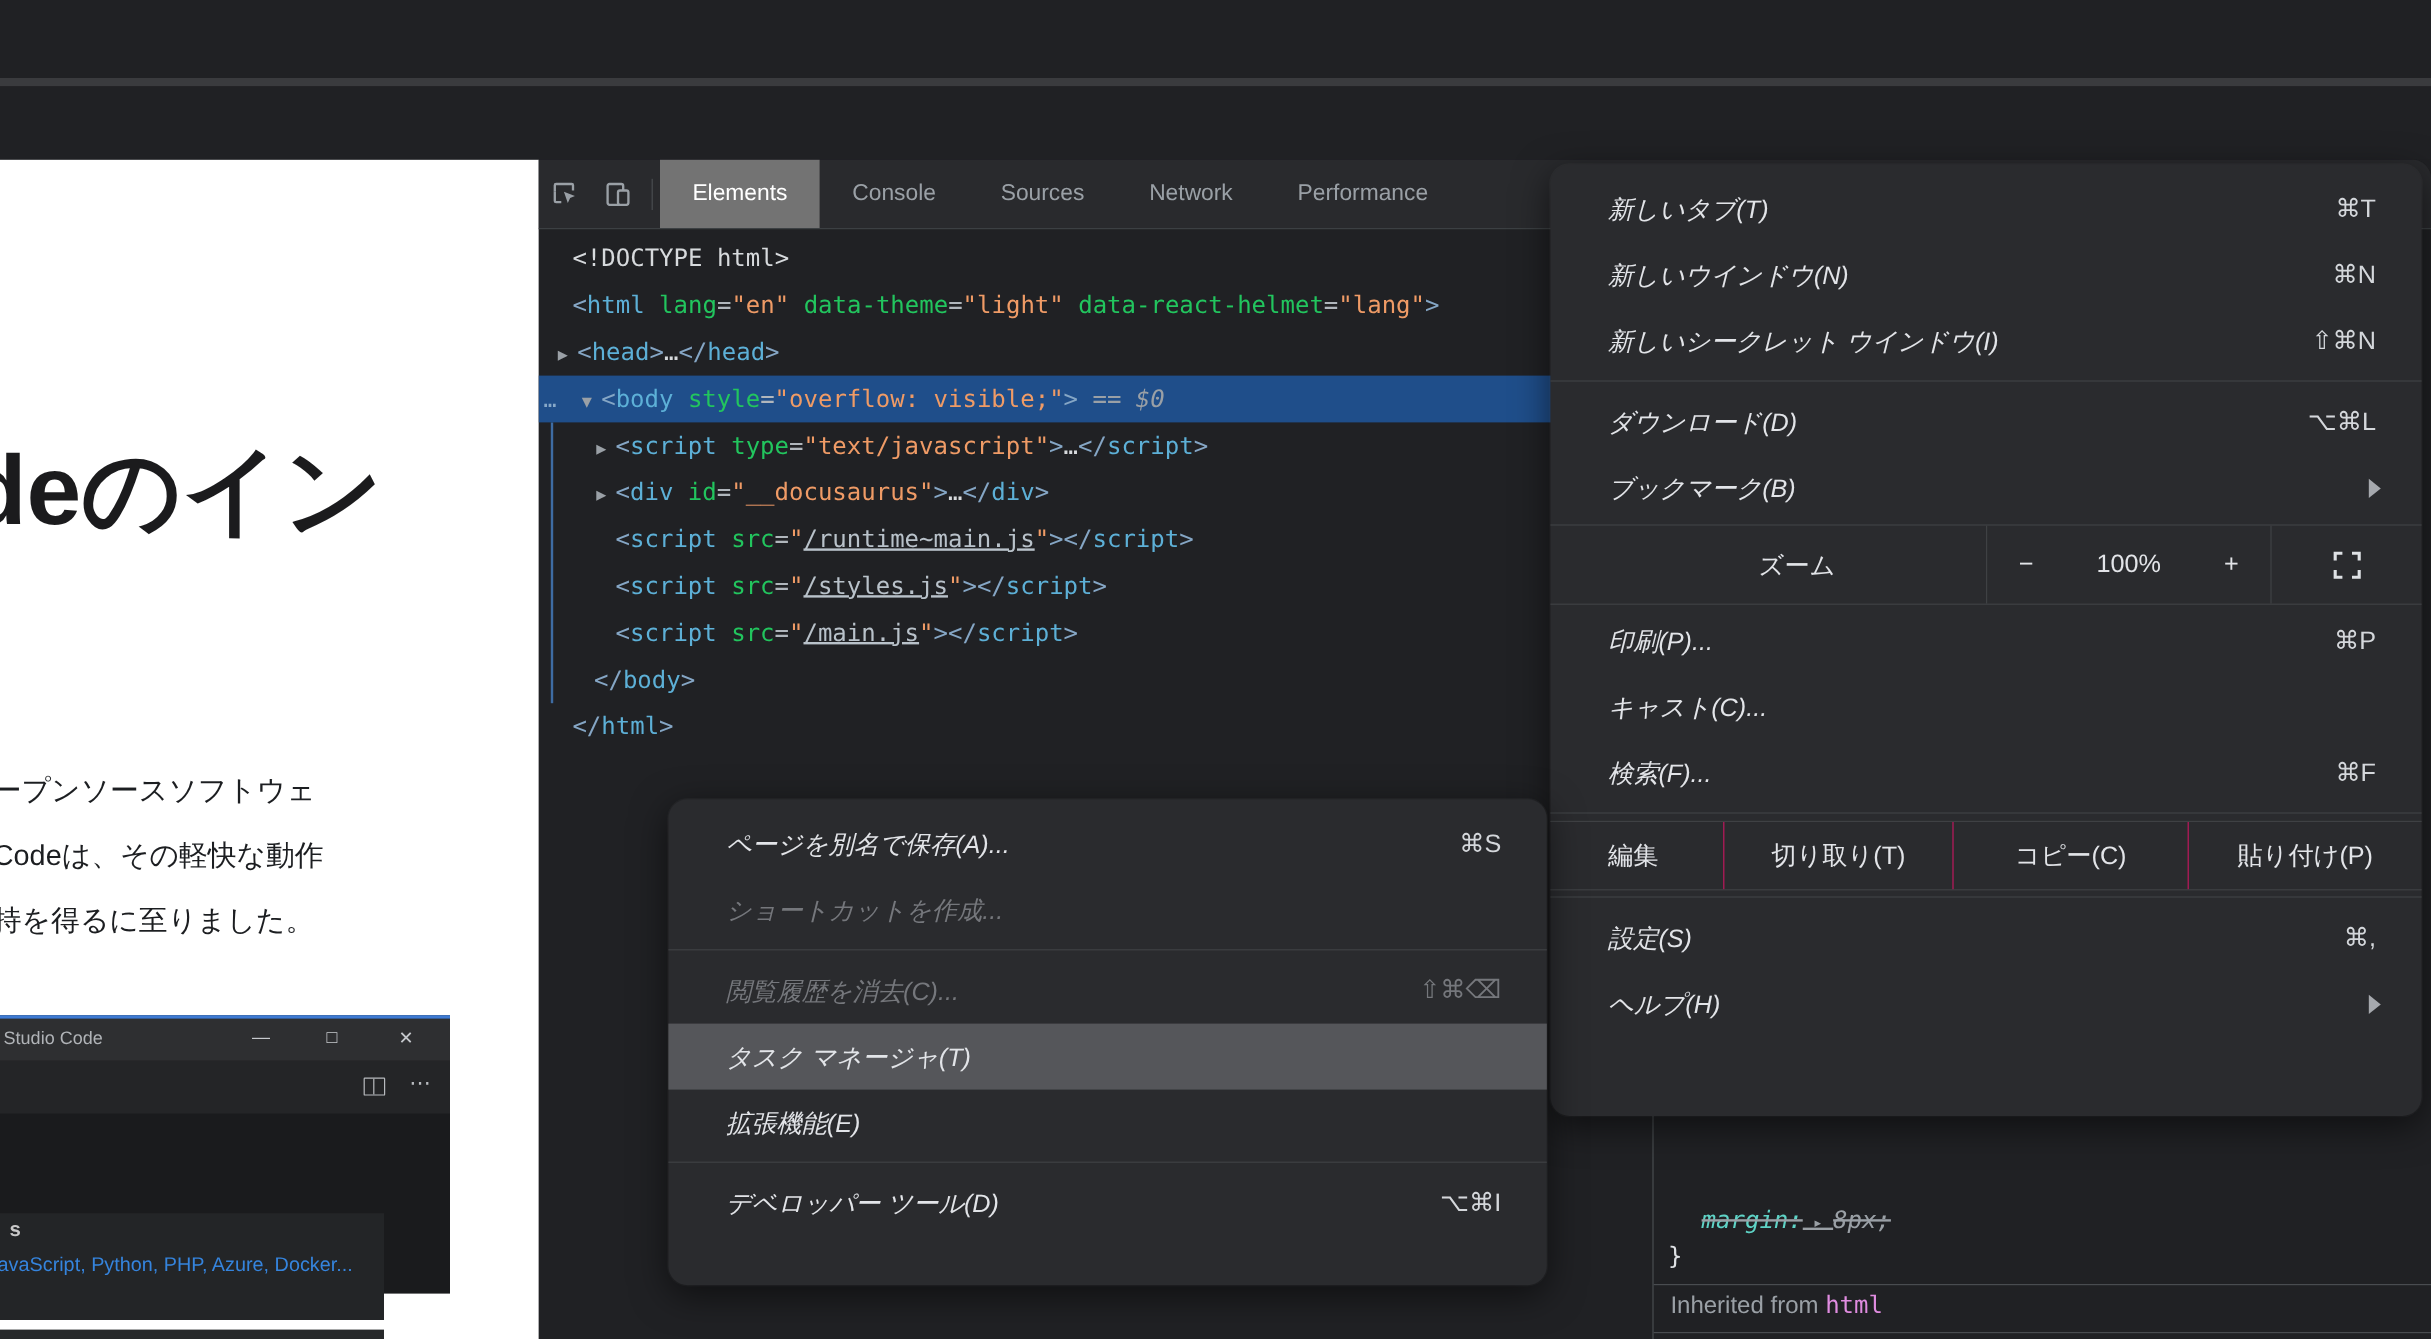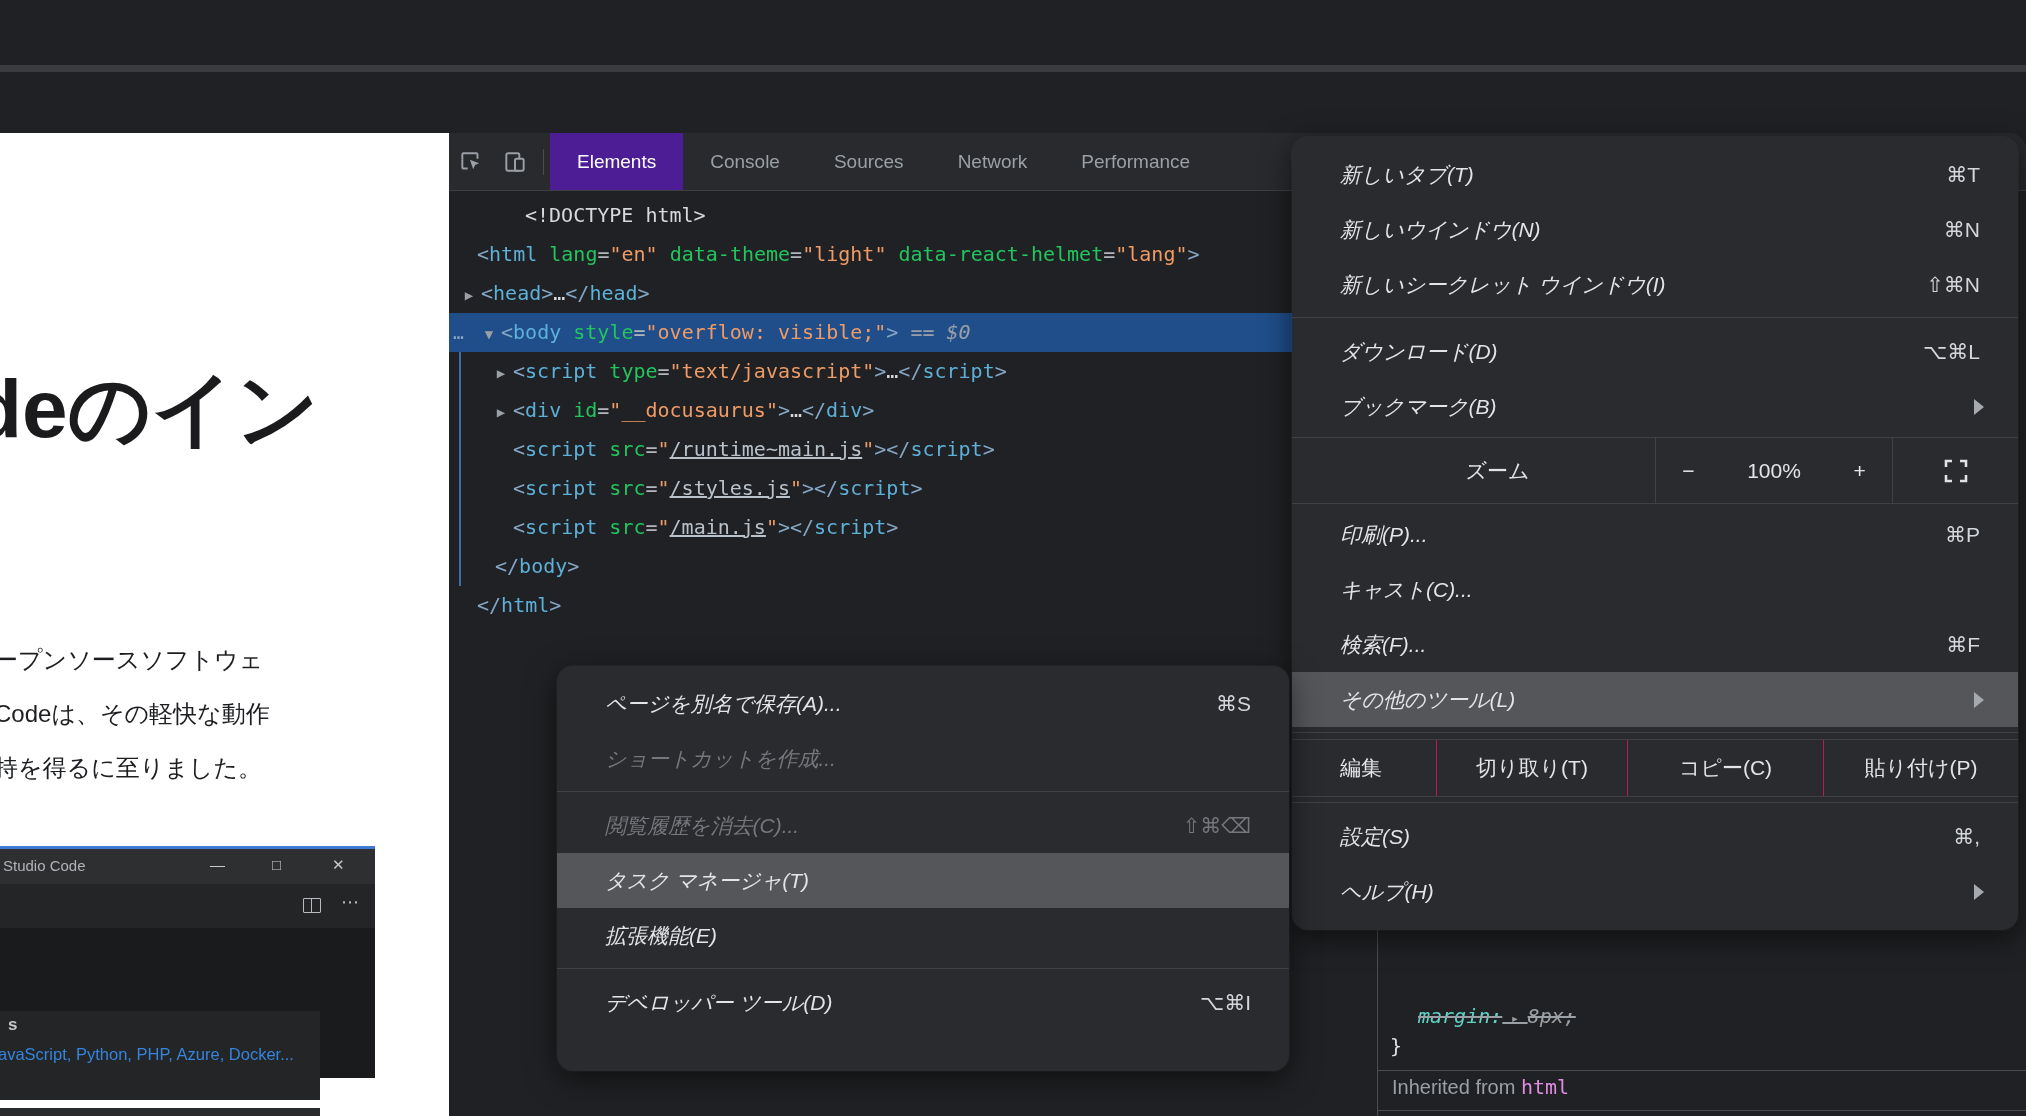--- a/index.html
+++ b/index.html
@@ -45,21 +45,21 @@
   .vs-links{position:absolute;left:-2px;top:34px;font-size:16.5px;color:#3584dd;white-space:nowrap;}
   .vs-strip{position:absolute;left:0;top:262px;width:320px;height:8px;background:#27292b;}
 
   
   .devtools{position:absolute;left:449px;top:0;width:1577px;height:983px;background:#202124;}
   .dt-tabbar{position:absolute;left:0;top:0;width:100%;height:57px;background:#292a2d;
     border-bottom:1px solid #3c4043;display:flex;align-items:center;}
   .dt-iconbtn{width:44px;height:100%;display:flex;align-items:center;justify-content:center;}
   .dt-sep{width:1px;height:26px;background:#494c50;margin:0 6px;}
   .dt-tab{height:100%;display:flex;align-items:center;padding:0 27px;color:#9aa0a6;font-size:19px;white-space:nowrap;}
-  .dt-tab.sel{background:#4c1d95;color:#fff;}
+  .dt-tab.sel{background:#737373;color:#fff;}
   .dt-code{position:absolute;left:0;top:58px;width:928px;padding-top:5px;}
   .code-line{height:39px;line-height:39px;font-family:"DejaVu Sans Mono",monospace;font-size:20px;
     white-space:pre;color:#d7dadd;}
   .code-line.sel{background:#1f4e8a;width:928px;}
   .tk-t{color:#5db0d7}.tk-a{color:#22c55e}.tk-v{color:#ef9b66}.tk-p{color:#85a6c5}
   .tk-q{color:#b0b6bc}.tk-l{color:#b9c2ca;text-decoration:underline}.tk-e{color:#d7dadd}
   .tk-m{color:#9aa0a6;font-style:italic}
   .mark{display:inline-block;width:24px;color:#9aa0a6;font-size:14px;text-align:center;}
   .ovf{display:inline-block;width:24px;color:#86a8c8;font-size:18px;letter-spacing:1px;}
   .guide{position:absolute;left:10px;top:219px;width:2px;height:234px;background:#3e6ca3;}
@@ -183,21 +183,21 @@
         <div id="dt-tabs" style="display:flex;height:100%">
             <div class="dt-tab sel">Elements</div>
             <div class="dt-tab">Console</div>
             <div class="dt-tab">Sources</div>
             <div class="dt-tab">Network</div>
             <div class="dt-tab">Performance</div>
           </div>
       </div>
       <div class="guide"></div>
       <div class="dt-code" id="code">
-          <div class="code-line" style="padding-left: 28px; margin-left: 48px;"><span class="tk-e">&lt;!DOCTYPE html&gt;</span></div>
+          <div class="code-line" style="padding-left: 28px;"><span class="tk-e">&lt;!DOCTYPE html&gt;</span></div>
           <div class="code-line" style="padding-left: 28px;"><span class="tk-p">&lt;</span><span class="tk-t">html</span><span class="tk-a"> lang</span><span class="tk-q">=</span><span class="tk-v">"en"</span><span class="tk-a"> data-theme</span><span class="tk-q">=</span><span class="tk-v">"light"</span><span class="tk-a"> data-react-helmet</span><span class="tk-q">=</span><span class="tk-v">"lang"</span><span class="tk-p">&gt;</span></div>
           <div class="code-line" style="padding-left: 8px;"><span class="mark">▶</span><span class="tk-p">&lt;</span><span class="tk-t">head</span><span class="tk-p">&gt;</span><span class="tk-e">…</span><span class="tk-p">&lt;/</span><span class="tk-t">head</span><span class="tk-p">&gt;</span></div>
           <div class="code-line sel" style="padding-left: 4px;"><span class="ovf">…</span><span class="mark">▼</span><span class="tk-p">&lt;</span><span class="tk-t">body</span><span class="tk-a"> style</span><span class="tk-q">=</span><span class="tk-v">"overflow: visible;"</span><span class="tk-p">&gt;</span><span class="tk-m"> == $0</span></div>
           <div class="code-line" style="padding-left: 40px;"><span class="mark">▶</span><span class="tk-p">&lt;</span><span class="tk-t">script</span><span class="tk-a"> type</span><span class="tk-q">=</span><span class="tk-v">"text/javascript"</span><span class="tk-p">&gt;</span><span class="tk-e">…</span><span class="tk-p">&lt;/</span><span class="tk-t">script</span><span class="tk-p">&gt;</span></div>
           <div class="code-line" style="padding-left: 40px;"><span class="mark">▶</span><span class="tk-p">&lt;</span><span class="tk-t">div</span><span class="tk-a"> id</span><span class="tk-q">=</span><span class="tk-v">"__docusaurus"</span><span class="tk-p">&gt;</span><span class="tk-e">…</span><span class="tk-p">&lt;/</span><span class="tk-t">div</span><span class="tk-p">&gt;</span></div>
           <div class="code-line" style="padding-left: 64px;"><span class="tk-p">&lt;</span><span class="tk-t">script</span><span class="tk-a"> src</span><span class="tk-q">=</span><span class="tk-v">"</span><span class="tk-l">/runtime~main.js</span><span class="tk-v">"</span><span class="tk-p">&gt;</span><span class="tk-p">&lt;/</span><span class="tk-t">script</span><span class="tk-p">&gt;</span></div>
           <div class="code-line" style="padding-left: 64px;"><span class="tk-p">&lt;</span><span class="tk-t">script</span><span class="tk-a"> src</span><span class="tk-q">=</span><span class="tk-v">"</span><span class="tk-l">/styles.js</span><span class="tk-v">"</span><span class="tk-p">&gt;</span><span class="tk-p">&lt;/</span><span class="tk-t">script</span><span class="tk-p">&gt;</span></div>
           <div class="code-line" style="padding-left: 64px;"><span class="tk-p">&lt;</span><span class="tk-t">script</span><span class="tk-a"> src</span><span class="tk-q">=</span><span class="tk-v">"</span><span class="tk-l">/main.js</span><span class="tk-v">"</span><span class="tk-p">&gt;</span><span class="tk-p">&lt;/</span><span class="tk-t">script</span><span class="tk-p">&gt;</span></div>
           <div class="code-line" style="padding-left: 46px;"><span class="tk-p">&lt;/</span><span class="tk-t">body</span><span class="tk-p">&gt;</span></div>
           <div class="code-line" style="padding-left: 28px;"><span class="tk-p">&lt;/</span><span class="tk-t">html</span><span class="tk-p">&gt;</span></div>
@@ -262,24 +262,20 @@
         <span class="mi-label">印刷(P)...</span>
         <span class="mi-short">⌘P</span>
       </div>
       <div class="mi">
         <span class="mi-label">キャスト(C)...</span>
       </div>
       <div class="mi">
         <span class="mi-label">検索(F)...</span>
         <span class="mi-short">⌘F</span>
       </div>
-      <div class="mi hl">
-        <span class="mi-label">その他のツール(L)</span>
-        <span class="mi-arrow"></span>
-      </div>
       <div class="msep"></div>
       <div class="edit-row">
         <div class="edit-cell">編集</div>
         <div class="edit-cell">切り取り(T)</div>
         <div class="edit-cell">コピー(C)</div>
         <div class="edit-cell">貼り付け(P)</div>
       </div>
       <div class="msep"></div>
       <div class="mi">
         <span class="mi-label">設定(S)</span>

